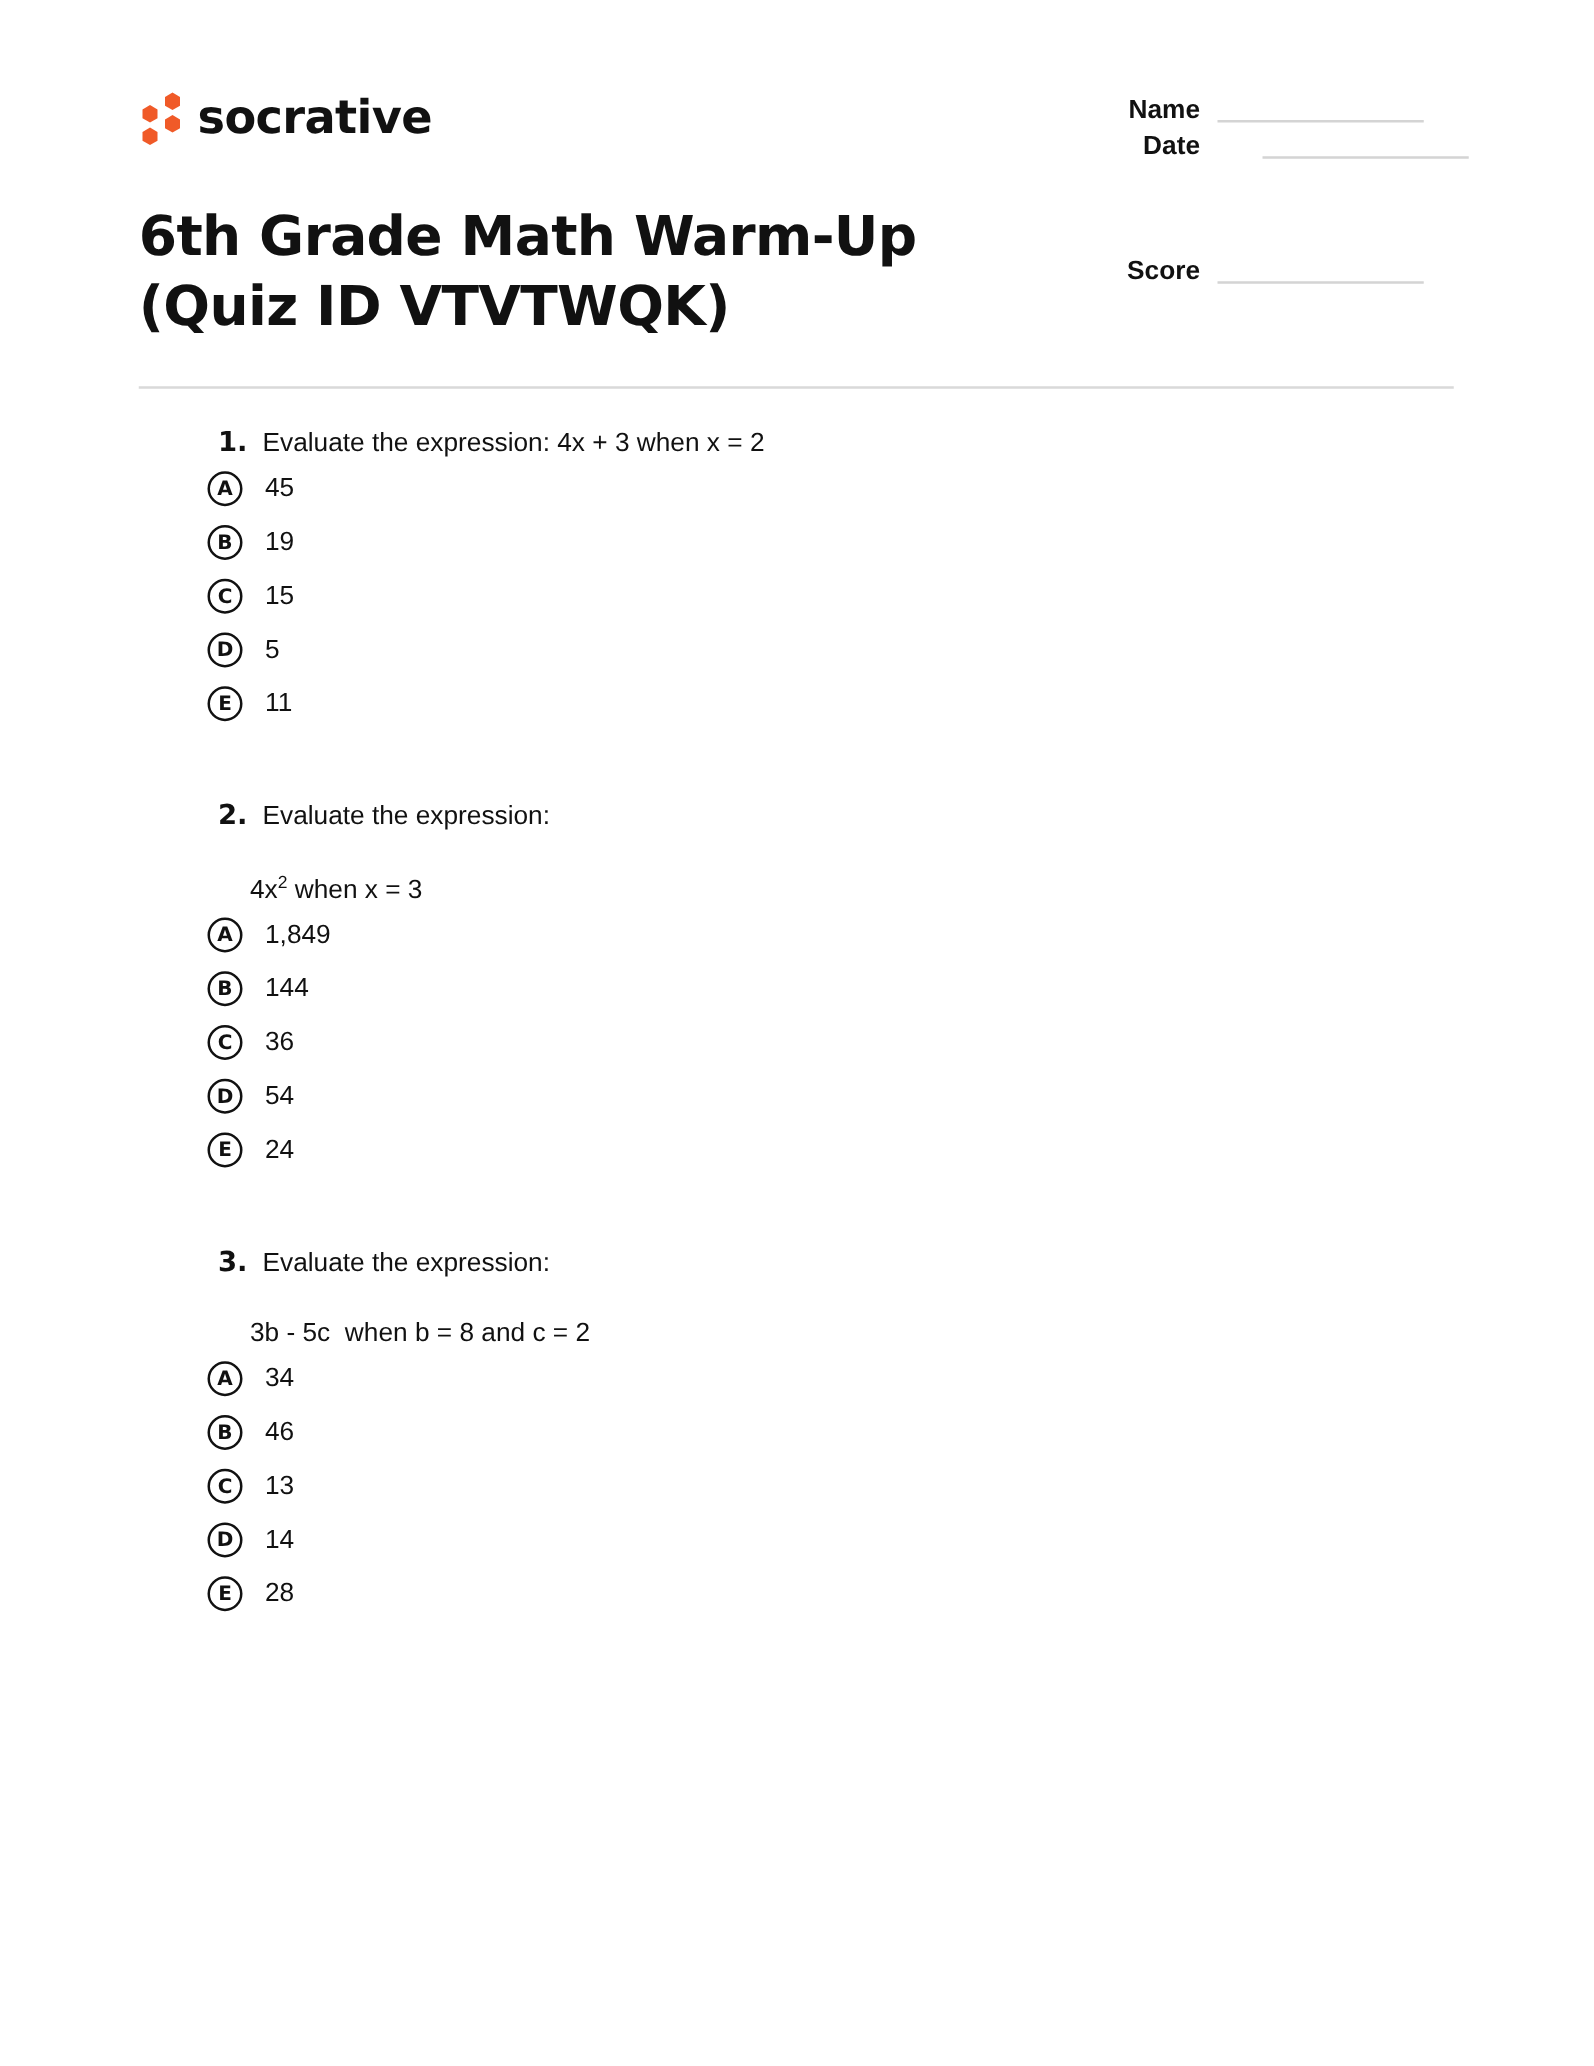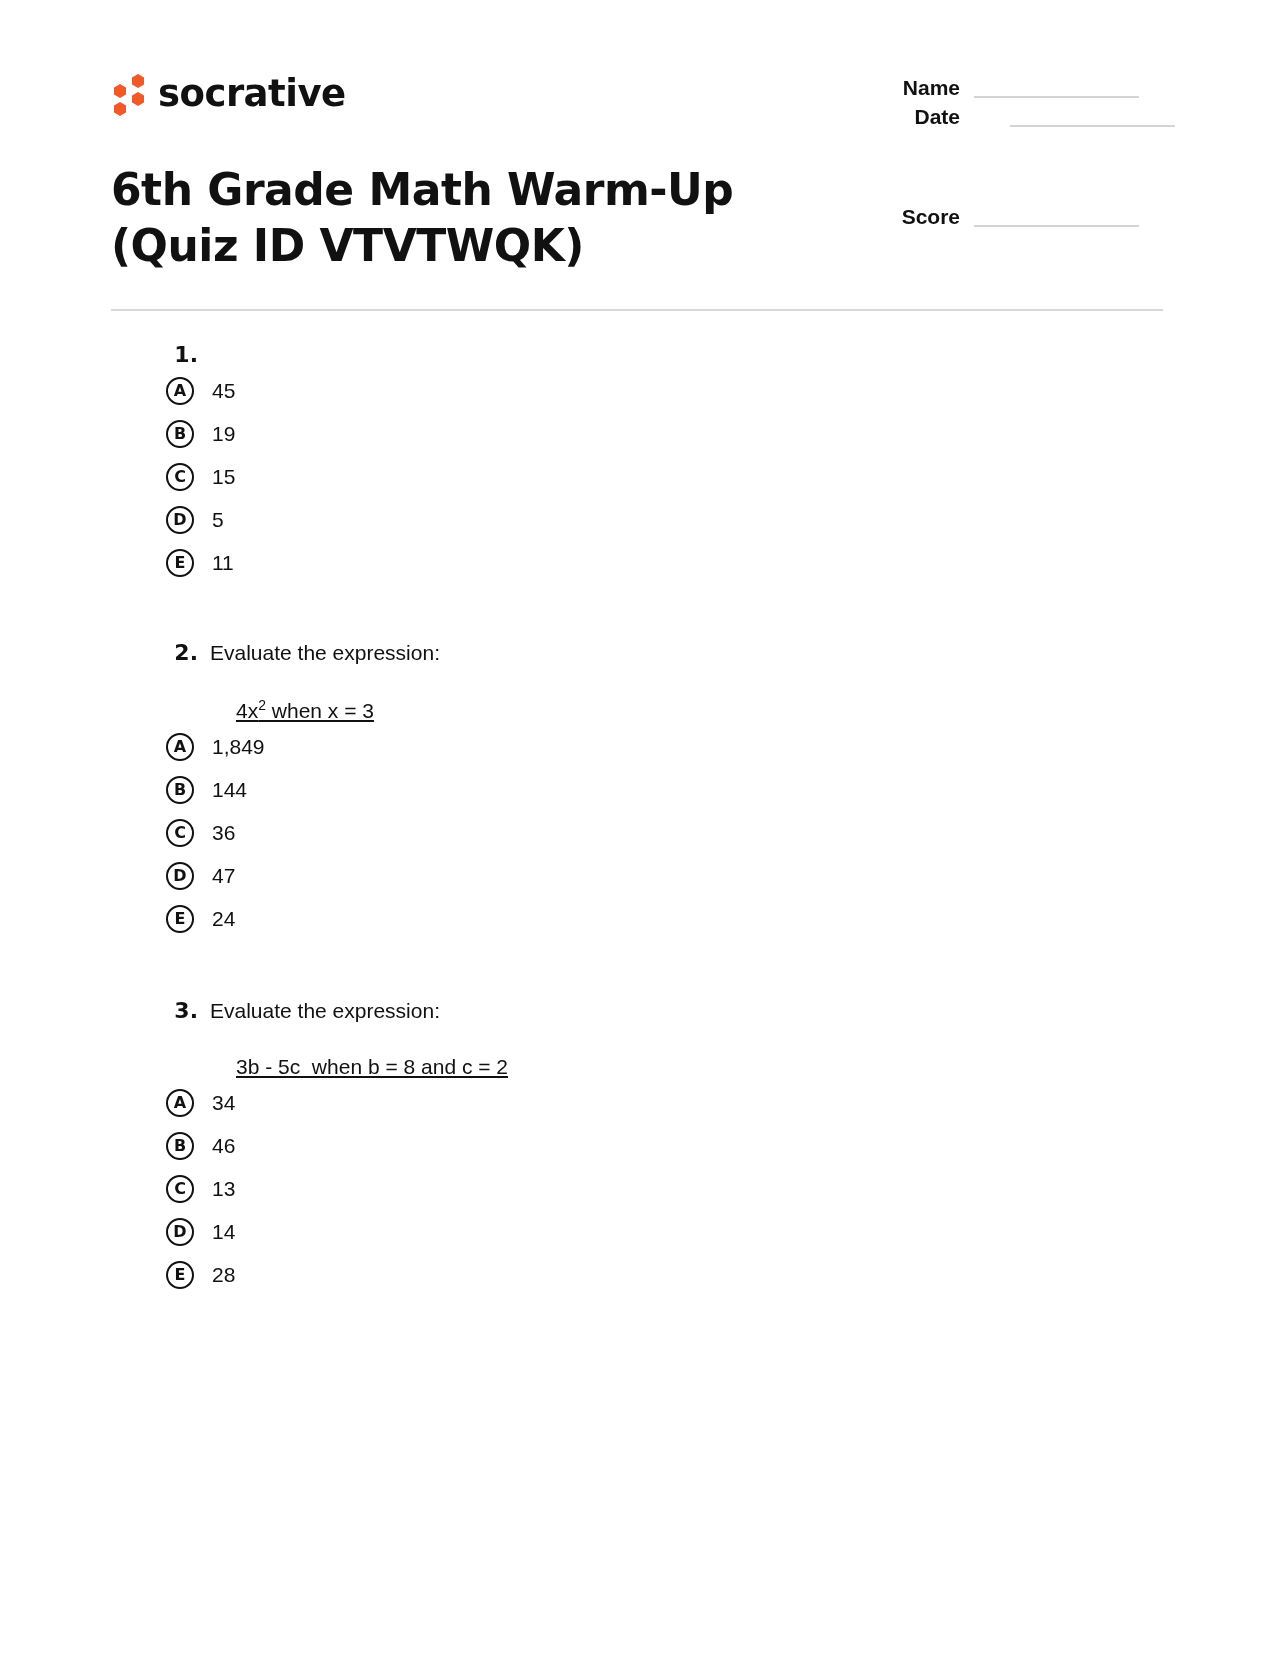--- a/index.html
+++ b/index.html
@@ -9,21 +9,21 @@
   .logo-text { font-family:"DejaVu Sans", sans-serif; font-size:37px; font-weight:bold; letter-spacing:-0.5px; margin-left:8px; color:#111; }
   .title { position:absolute; left:111px; top:162px; width:760px; font-family:"DejaVu Sans", sans-serif; font-weight:bold; font-size:44px; line-height:56px; color:#111; letter-spacing:-0.5px; }
   .field { position:absolute; display:flex; align-items:flex-end;font-weight:bold; }
   .field-label { width:120px; text-align:right; font-size:21px; color:#111; }
   .field-line { width:165px; border-bottom:2px solid #d4d4d4; margin-left:14px; height:1px; margin-bottom:2px; }
   .divider { position:absolute; left:111px; top:309px; width:1052px; height:2px; background:#d9d9d9; }
   .question { position:absolute; left:160px; }
   .q-head { display:flex; align-items:baseline; }
   .q-num { width:50px; text-align:right; font-family:"DejaVu Sans", sans-serif; font-weight:bold; font-size:22px; padding-right:12px; box-sizing:border-box; }
   .q-text { font-size:21px; }
-  .q-sub { font-size:21px; margin-left:76px; margin-top:32px;text-decoration:underline; }
+  .q-sub { font-size:21px; margin-left:40px; margin-top:32px; }
   .q-sub sup { font-size:14px; }
   .option { display:flex; align-items:center; height:43px; }
   .bubble { width:28px; height:28px; border:2px solid #111; border-radius:50%; display:flex; align-items:center; justify-content:center; font-family:"DejaVu Sans", sans-serif; font-weight:bold; font-size:16px; box-sizing:border-box; margin-left:6px; }
   .opt-text { font-size:21px; margin-left:18px; }
 </style>
 </head>
 <body>
 
 <div class="logo">
   <svg viewBox="0 0 40 48">
@@ -50,20 +50,21 @@
 <div class="field" style="left:840px; top:205px;">
   <span class="field-label">Score</span>
   <span class="field-line"></span>
 </div>
 
 <div class="divider"></div>
 
 <div class="question" style="top:342px;">
   <div class="q-head">
     <span class="q-num">1.</span>
+    <span class="q-text">Evaluate the expression: 4x + 3 when x = 2</span>
   </div>
   <div style="margin-top:2px;">
     <div class="option">
         <span class="bubble">A</span>
         <span class="opt-text">45</span>
       </div>
     <div class="option">
         <span class="bubble">B</span>
         <span class="opt-text">19</span>
       </div>
@@ -96,21 +97,21 @@
     <div class="option">
         <span class="bubble">B</span>
         <span class="opt-text">144</span>
       </div>
     <div class="option">
         <span class="bubble">C</span>
         <span class="opt-text">36</span>
       </div>
     <div class="option">
         <span class="bubble">D</span>
-        <span class="opt-text">47</span>
+        <span class="opt-text">54</span>
       </div>
     <div class="option">
         <span class="bubble">E</span>
         <span class="opt-text">24</span>
       </div>
   </div>
 </div>
 
 <div class="question" style="top:998px;">
   <div class="q-head">

